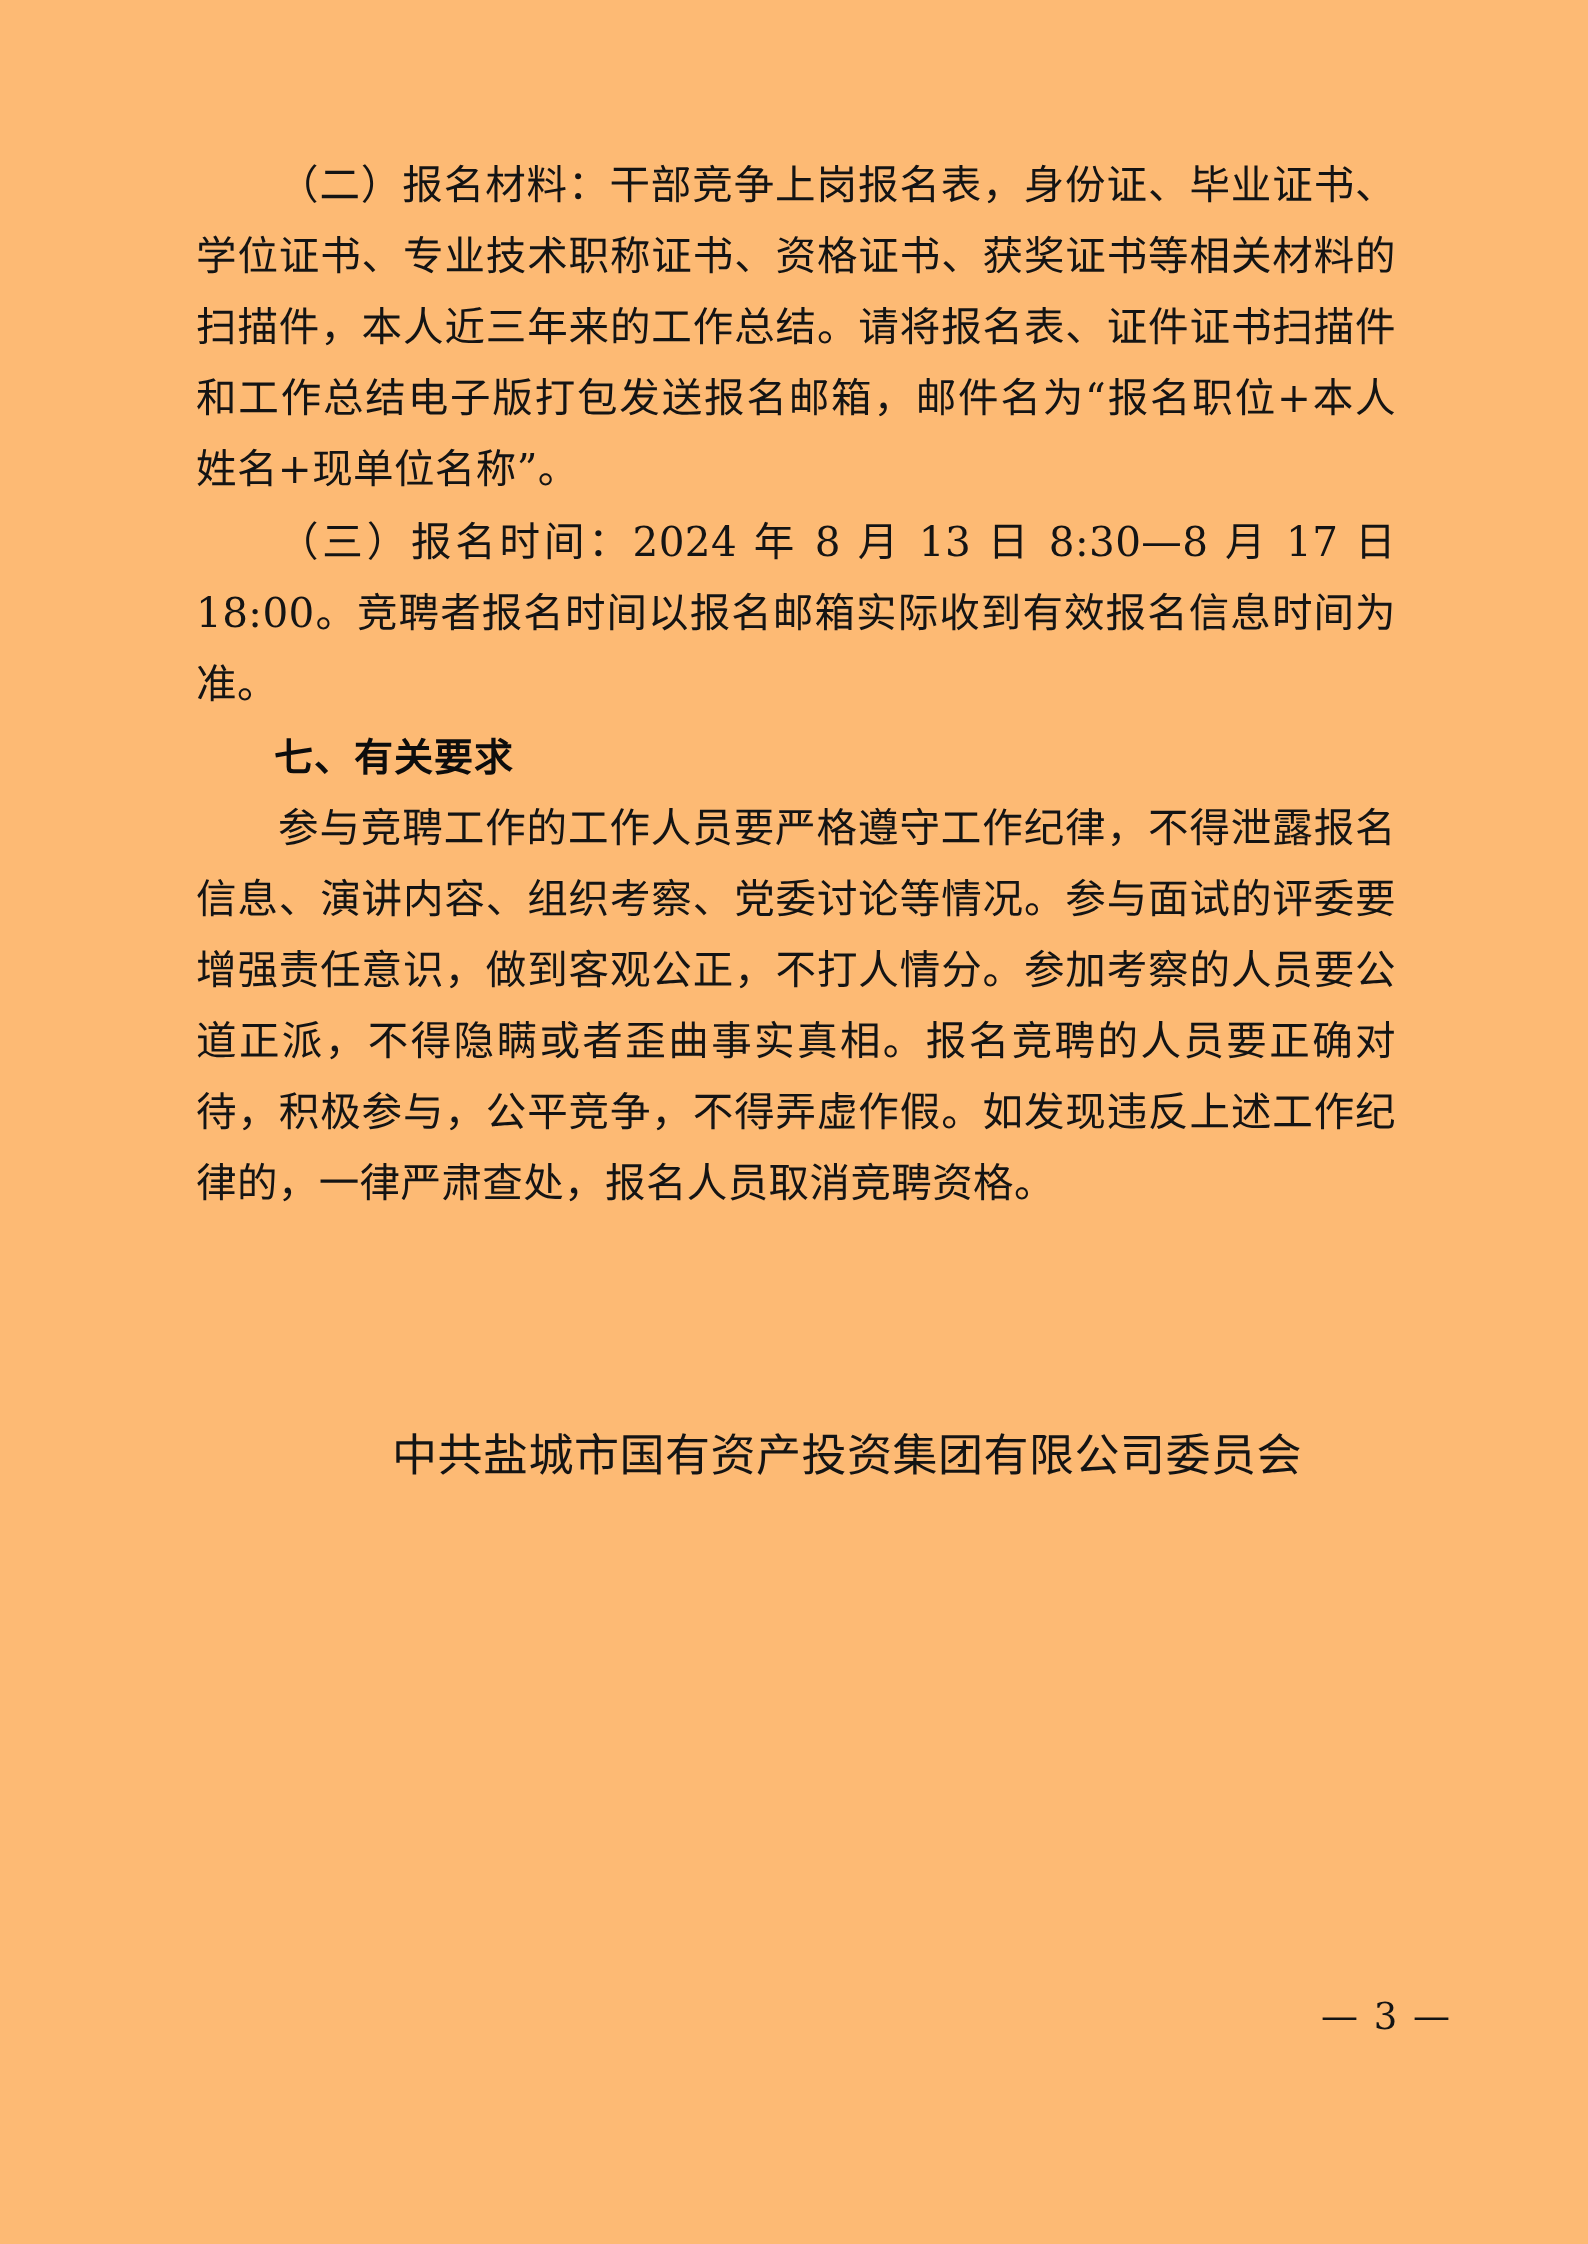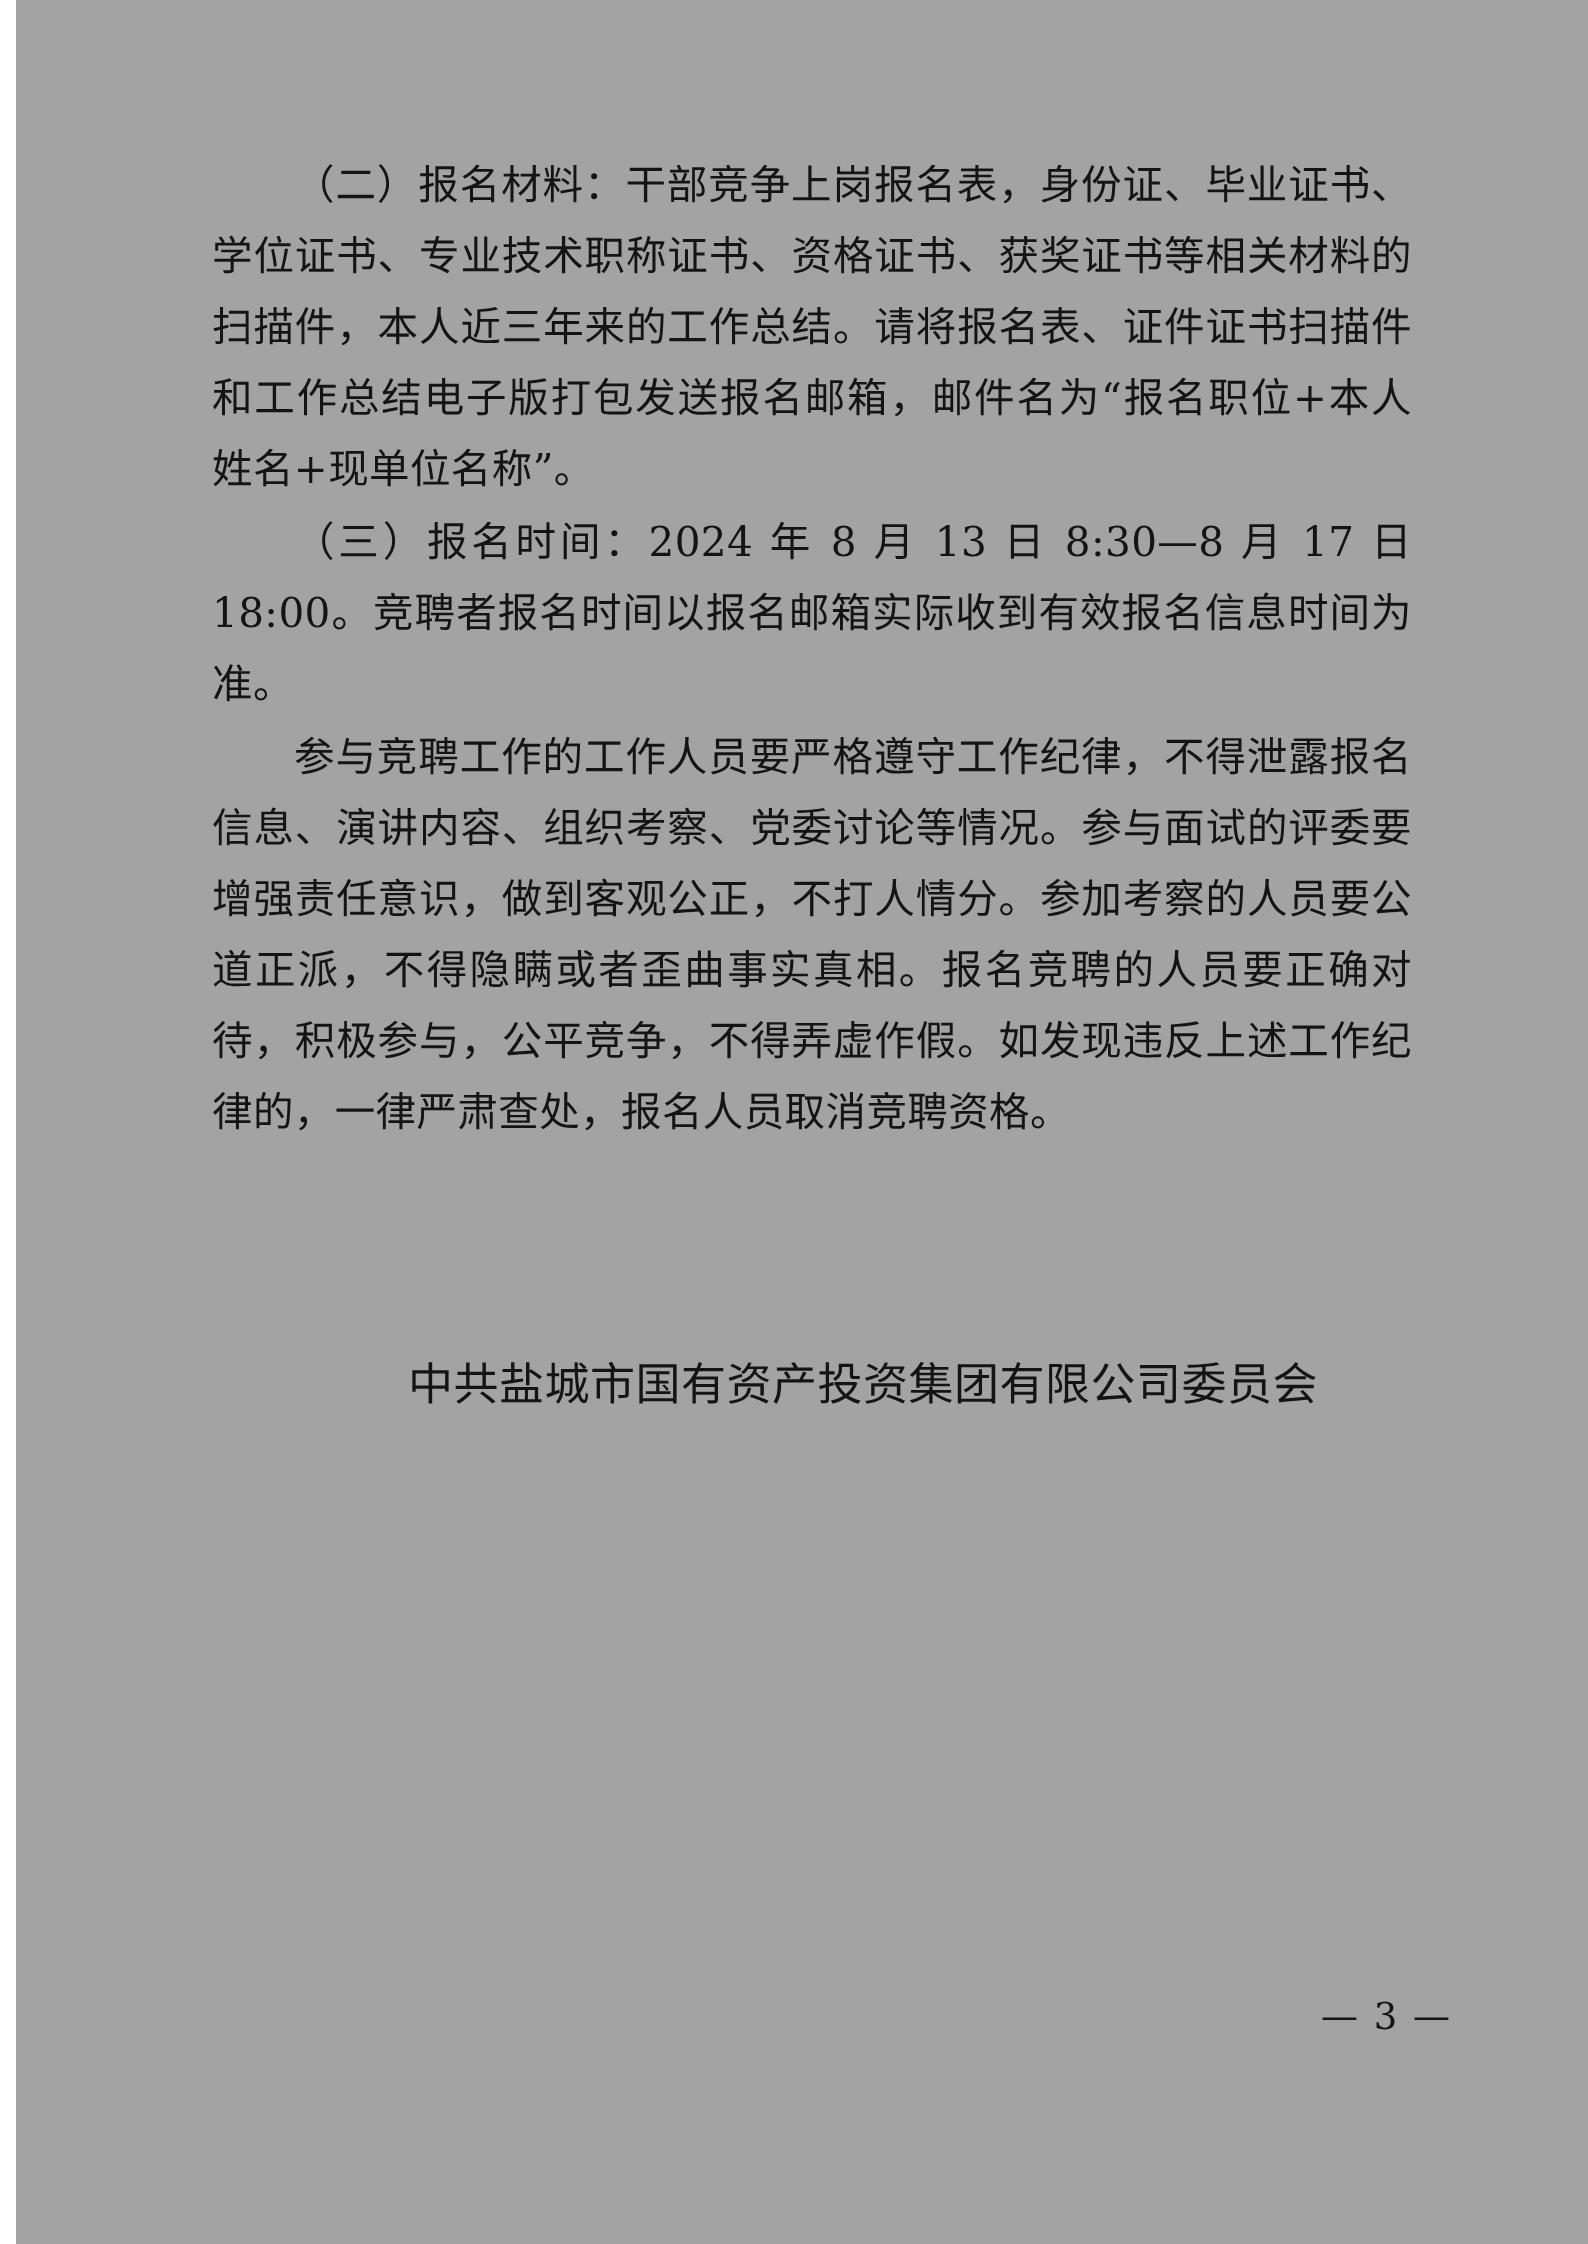--- a/index.html
+++ b/index.html
@@ -14,22 +14,21 @@
     position: relative;
     overflow: hidden;
     font-family: "DejaVu Serif", "Liberation Serif", serif;
     color: #1a1a1a;
     -webkit-font-smoothing: antialiased;
   }
 
   .page {
     position: absolute;
     inset: 0;
-    background: #a3a3a3;
-    margin-left: 16px;
+    background: #fdba74;
   }
 
   .content {
     position: absolute;
     left: 196px;
     top: 150px;
     width: 1200px;
   }
 
   
@@ -125,20 +124,21 @@
   <div class="content">
 
     <p class="para indent">（二）报名材料：干部竞争上岗报名表，身份证、毕业证书、学位证书、专业技术职称证书、资格证书、获奖证书等相关材料的扫描件，本人近三年来的工作总结。请将报名表、证件证书扫描件和工作总结电子版打包发送报名邮箱，邮件名为“报名职位+本人姓名+现单位名称”。</p>
 
     <div class="gap-sm spacer"></div>
 
     <p class="para indent">（三）报名时间：2024 年 8 月 13 日 8:30—8 月 17 日 18:00。竞聘者报名时间以报名邮箱实际收到有效报名信息时间为准。</p>
 
     <div class="gap-sm spacer"></div>
 
+    <h2 class="heading">七、有关要求</h2>
 
     <p class="para indent">参与竞聘工作的工作人员要严格遵守工作纪律，不得泄露报名信息、演讲内容、组织考察、党委讨论等情况。参与面试的评委要增强责任意识，做到客观公正，不打人情分。参加考察的人员要公道正派，不得隐瞒或者歪曲事实真相。报名竞聘的人员要正确对待，积极参与，公平竞争，不得弄虚作假。如发现违反上述工作纪律的，一律严肃查处，报名人员取消竞聘资格。</p>
 
     <div style="height:88px" class="spacer"></div>
 
 
     <div class="sign-block">
       <p class="sign-org">中共盐城市国有资产投资集团有限公司委员会</p>
     </div>
 

